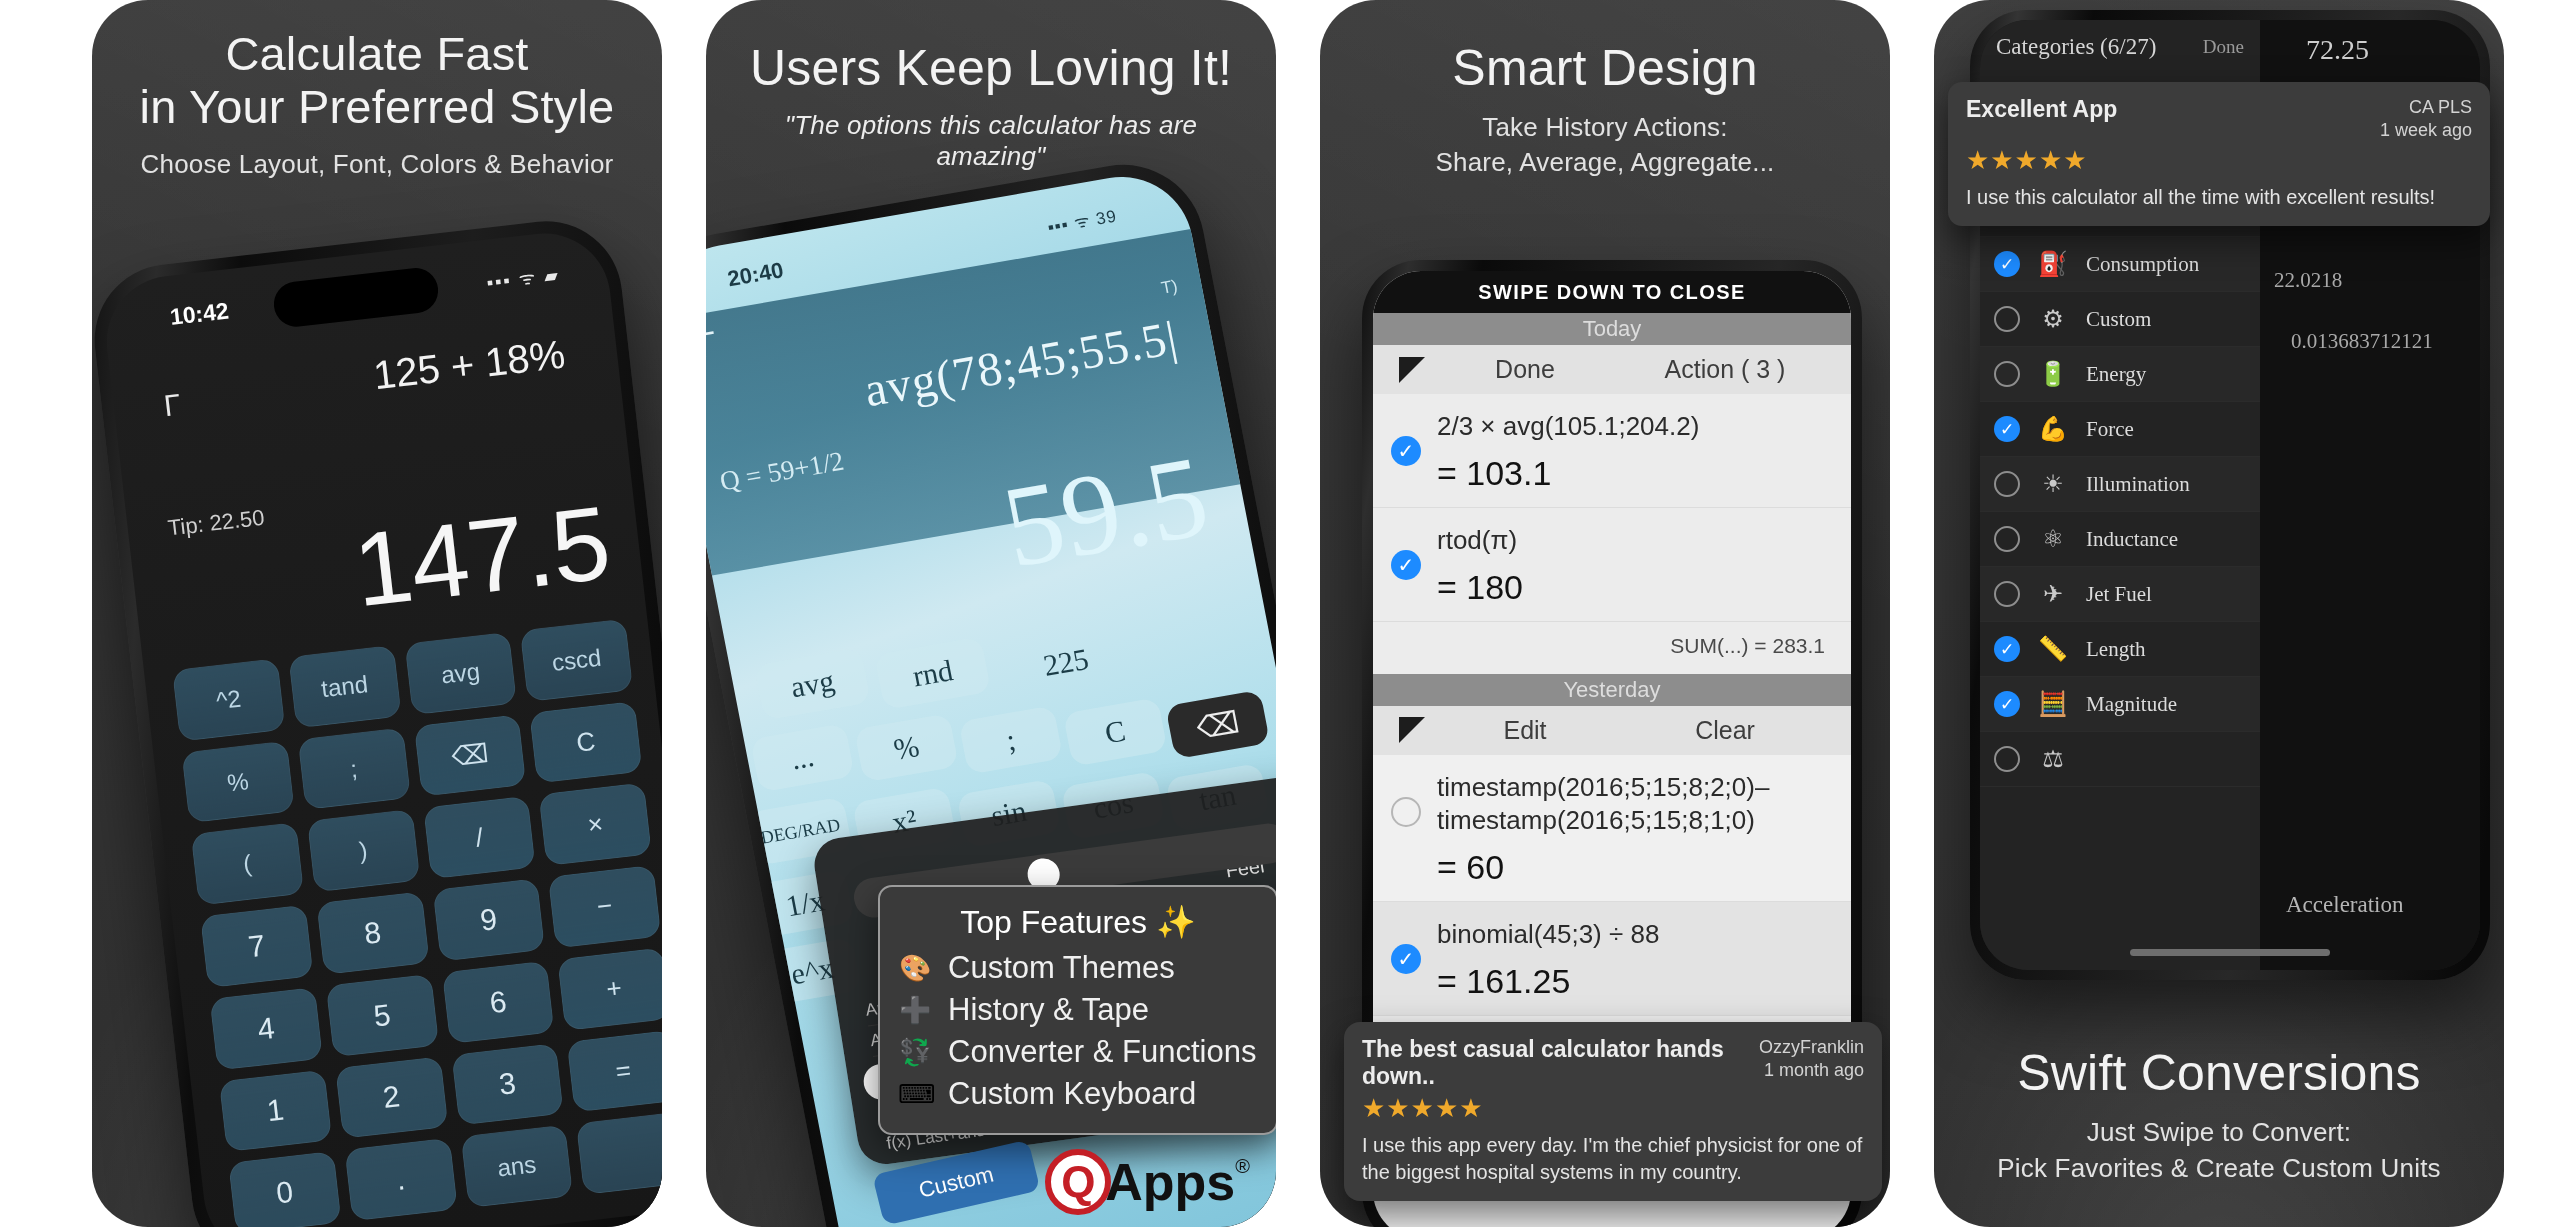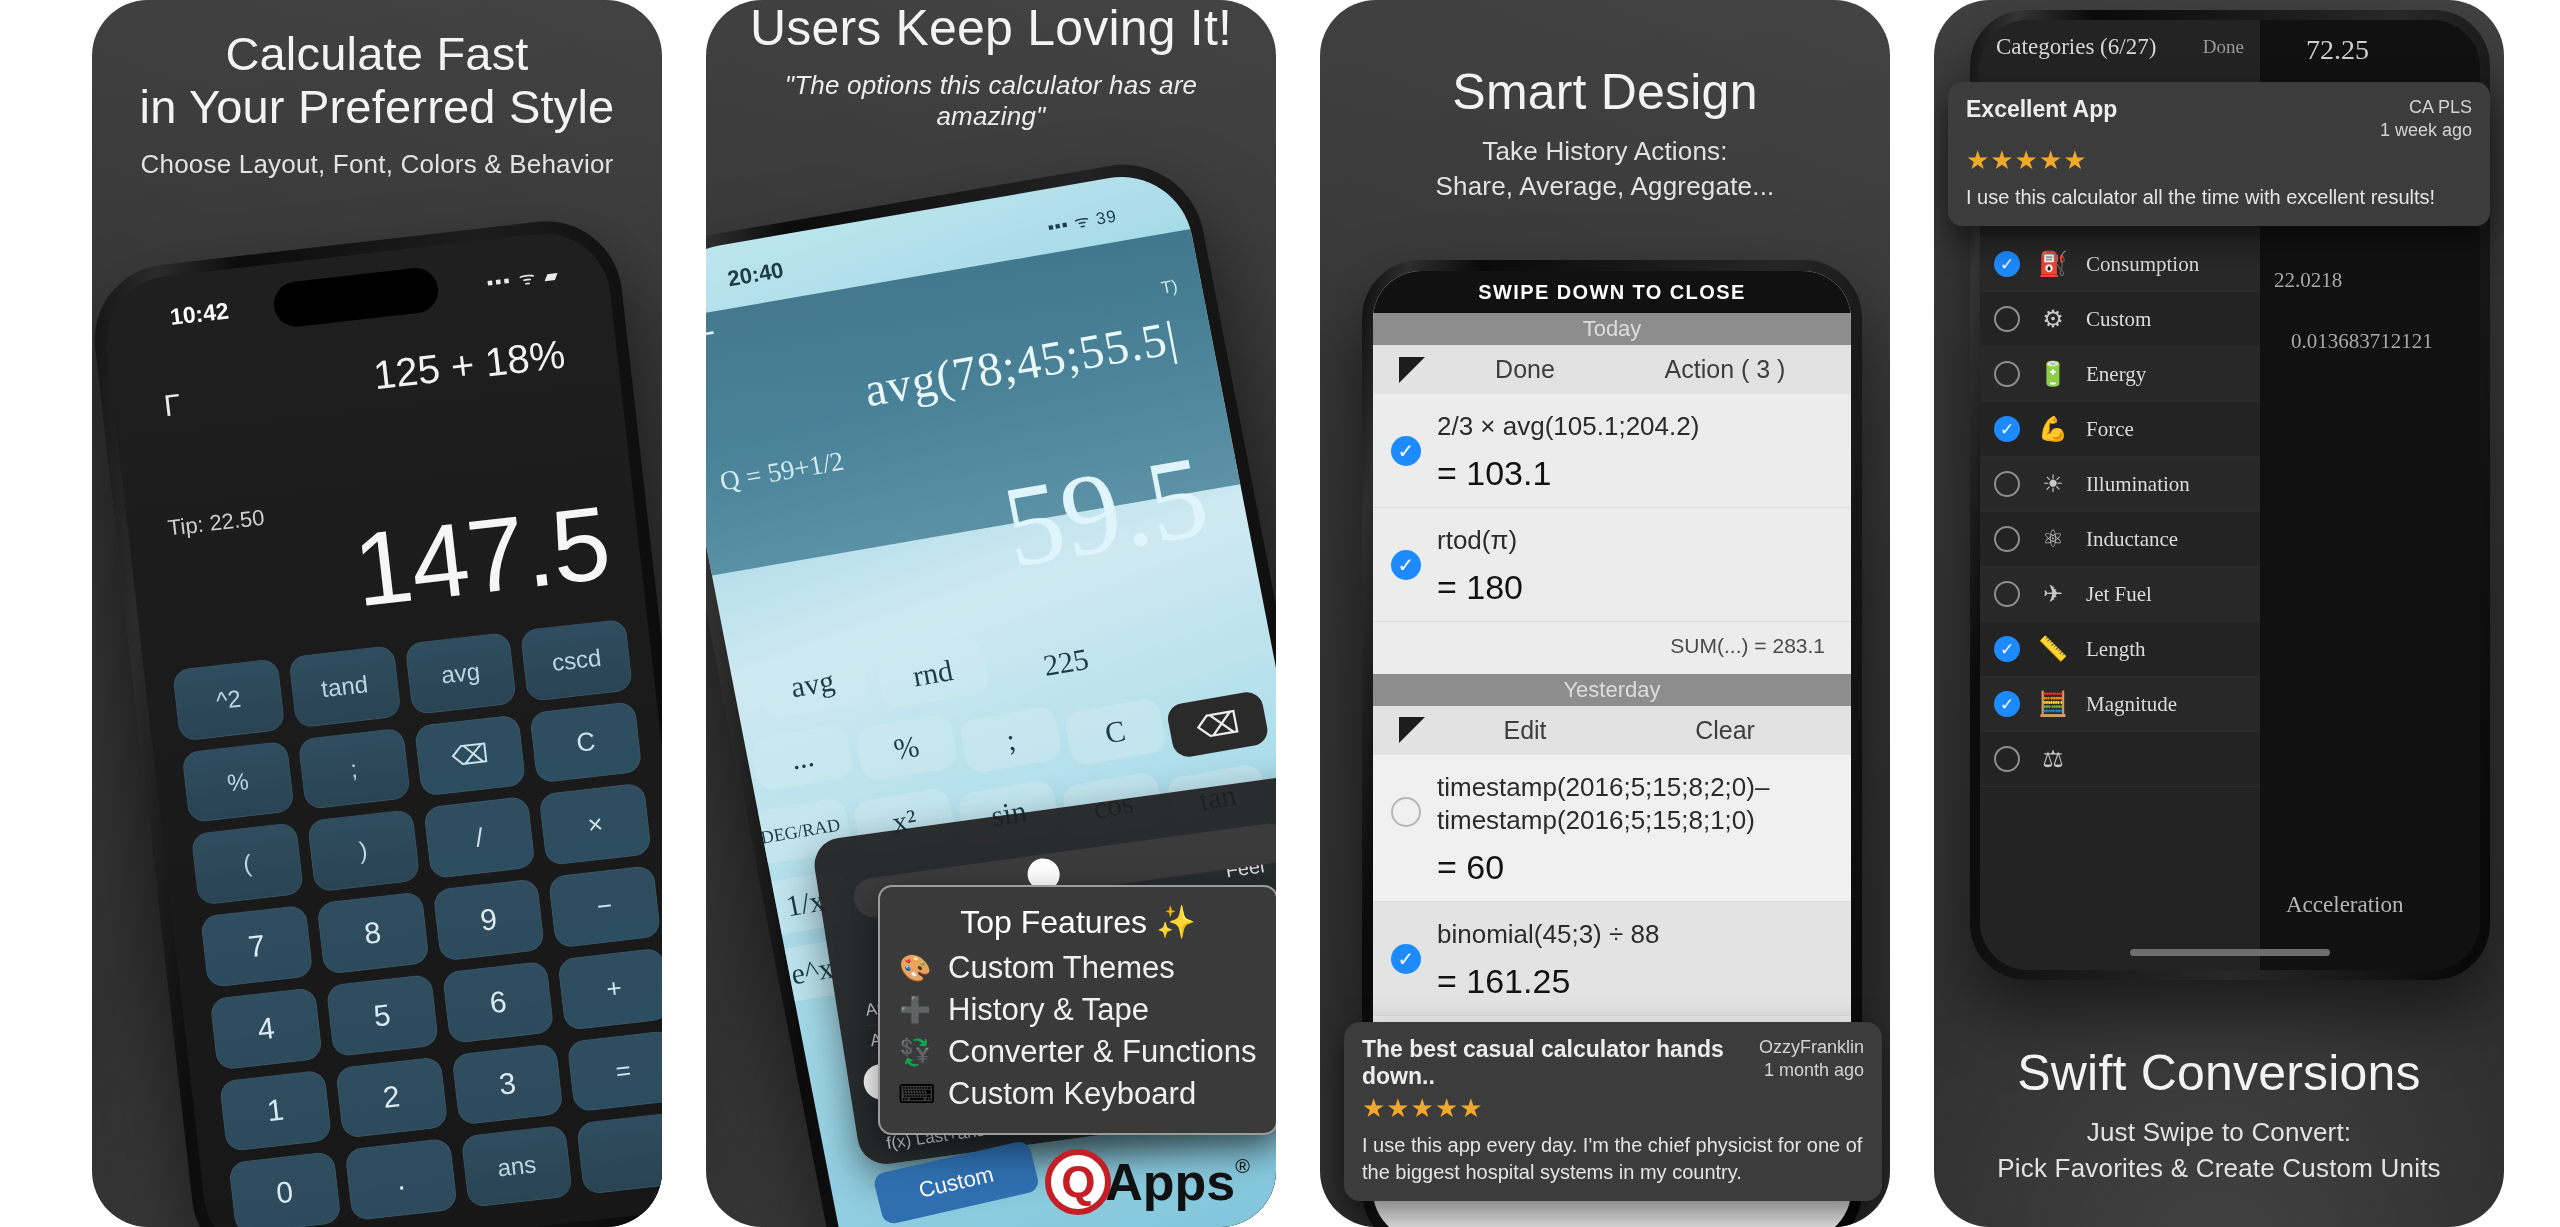--- a/index.html
+++ b/index.html
@@ -289,21 +289,21 @@
           <div class="key fn"></div>
         </div>
       </div>
     </div>
   </div>
 
   <div class="panel p2">
     <div class="sweep"></div>
     <div class="floorglow"></div>
 
-    <div class="headline" style="">
+    <div class="headline" style="padding-top:40px;">
       <div class="h-main" style="font-size:50px;">Users Keep Loving It!</div>
       <div class="h-quote">"The options this calculator has are amazing"</div>
     </div>
 
     <div class="phone2">
       <div class="screen">
         <div class="p2-time">20:40</div>
         <div class="p2-status">▪▪▪ ᯤ 39</div>
         <div class="p2-dispbar"></div>
         <div class="p2-gamma">Γ</div>
@@ -387,21 +387,21 @@
       <div class="qmark">Q</div>
       <div class="qtxt">Apps</div>
       <div class="qreg">®</div>
     </div>
   </div>
 
   <div class="panel p3">
     <div class="sweep"></div>
     <div class="floorglow"></div>
 
-    <div class="headline" style="padding-top:64px;">
+    <div class="headline" style="padding-top:40px;">
       <div class="h-main" style="font-size:50px;">Smart Design</div>
       <div class="h-sub">Take History Actions:</div>
       <div class="h-sub" style="margin-top:2px;">Share, Average, Aggregate...</div>
     </div>
 
     <div class="phone3">
       <div class="screen">
         <div class="swipebar">SWIPE DOWN TO CLOSE</div>
 
         <div class="daybar">Today</div>

